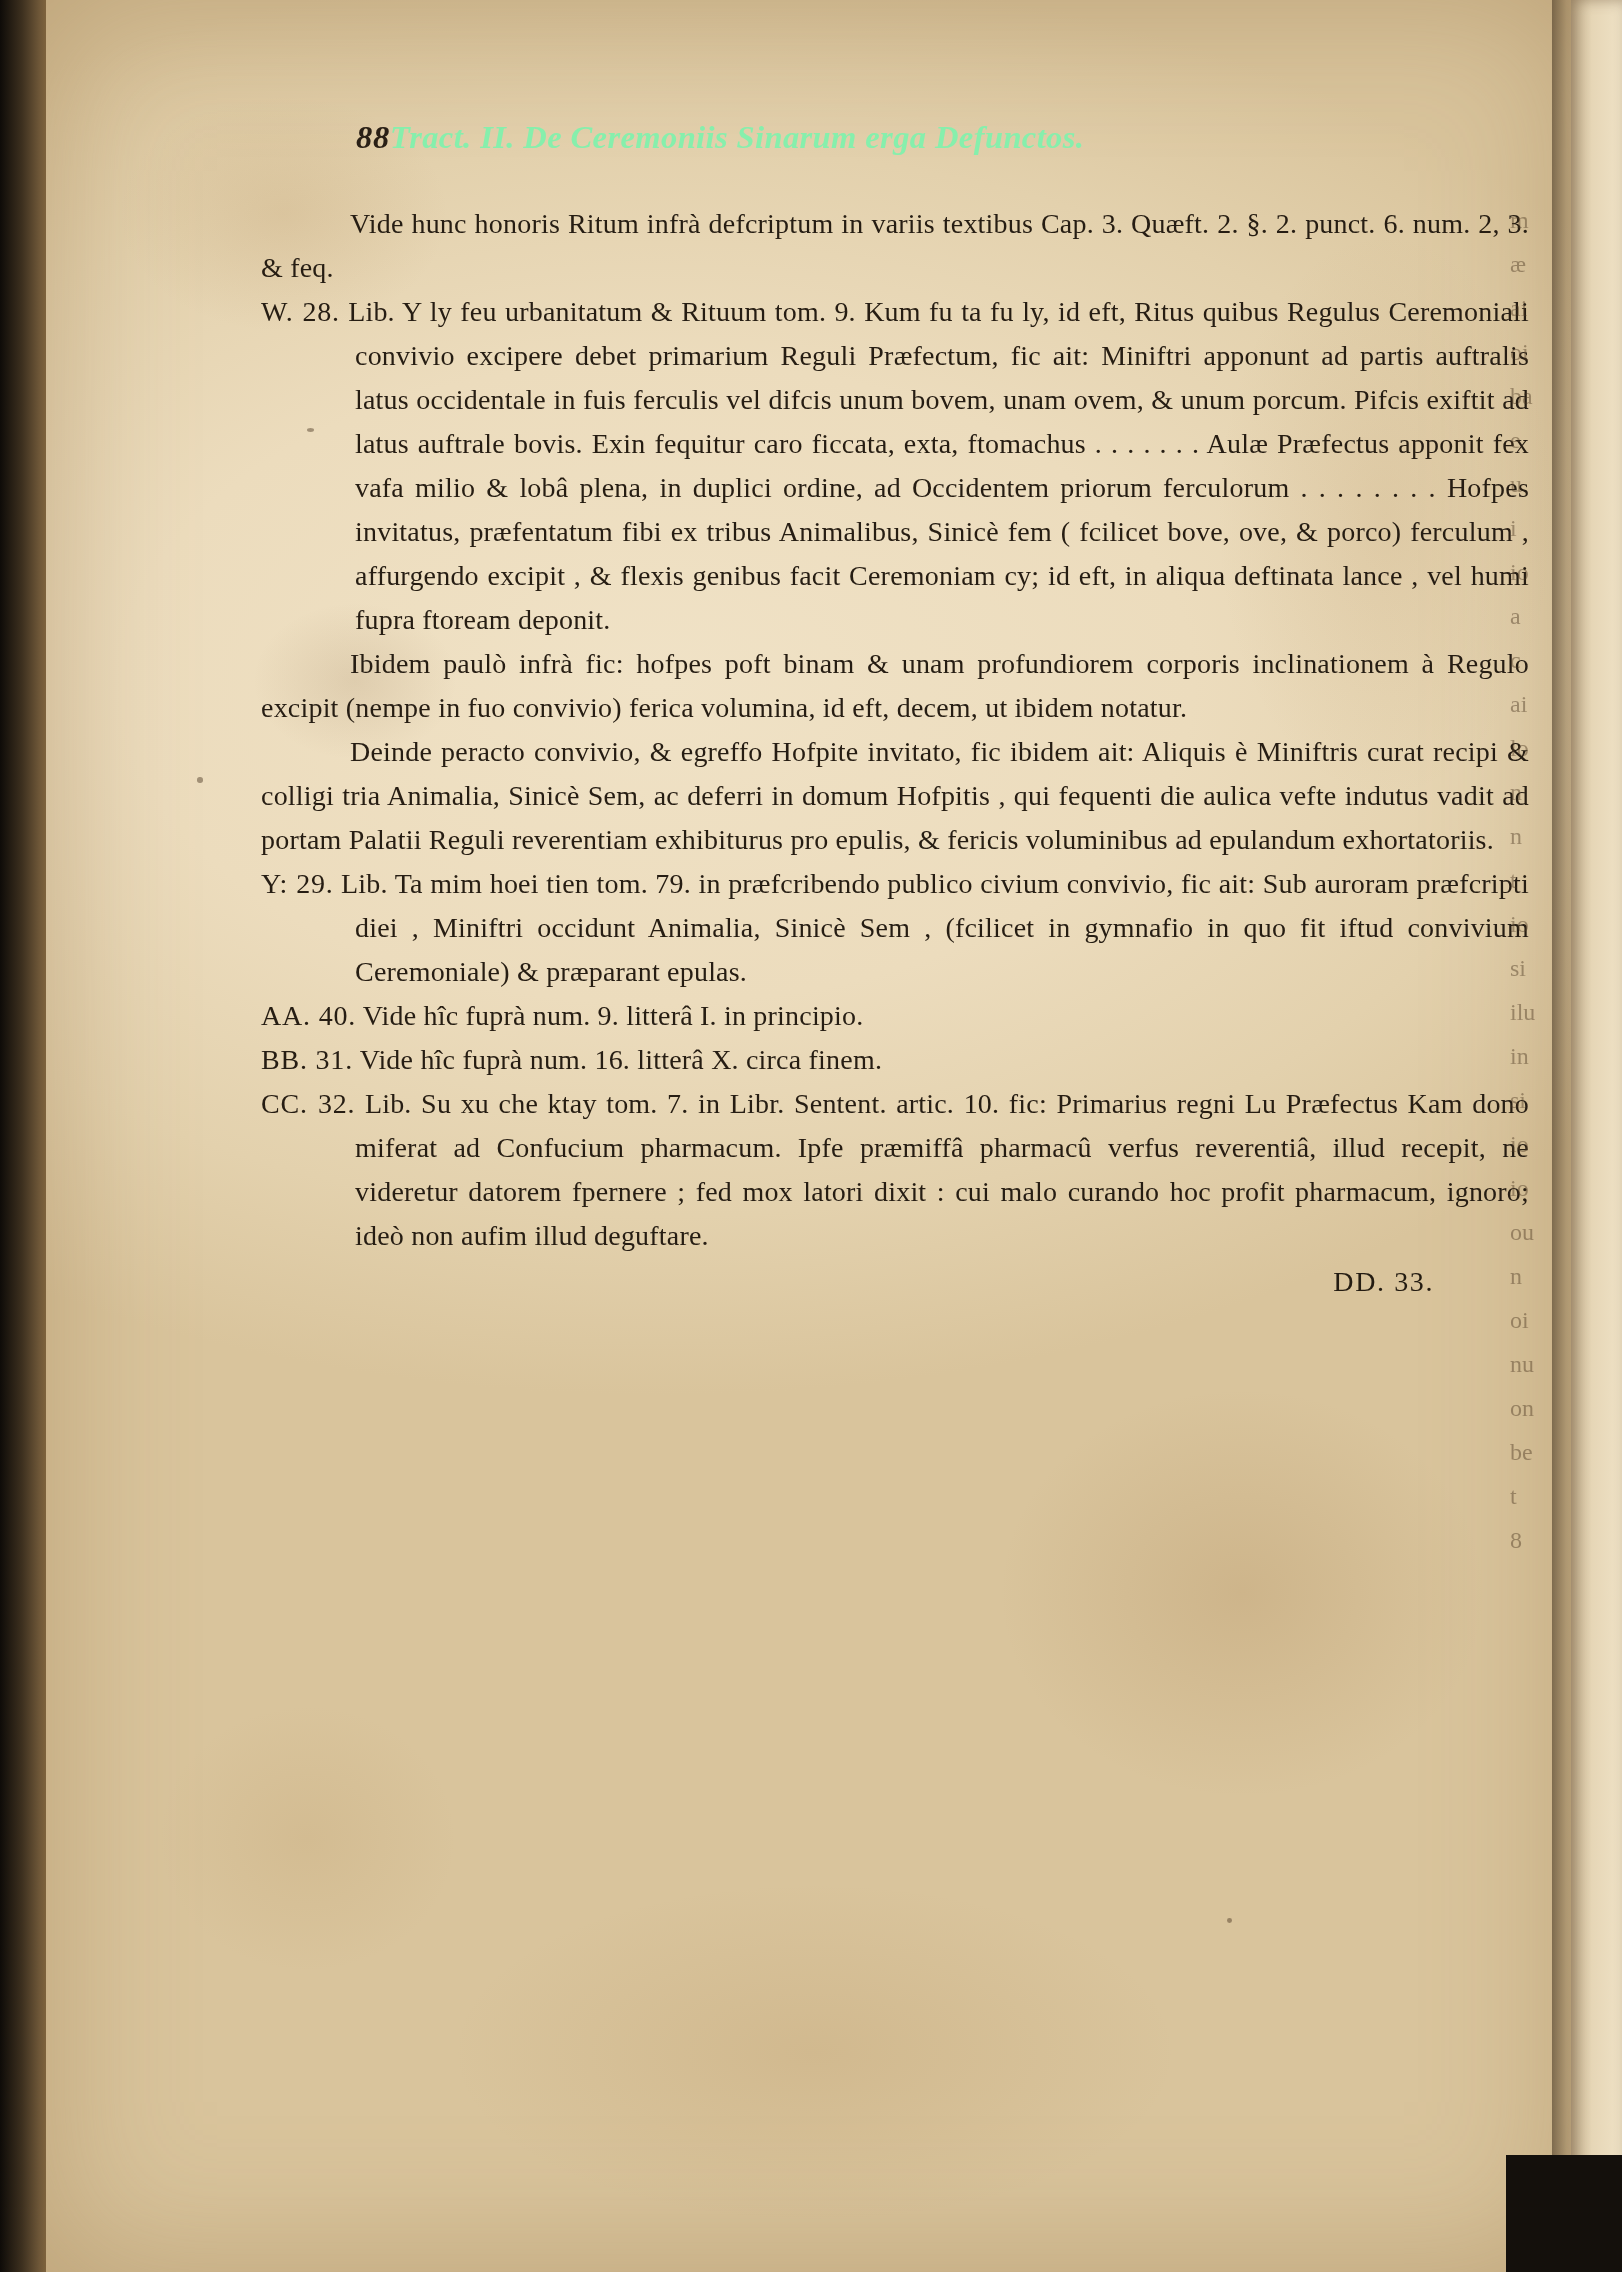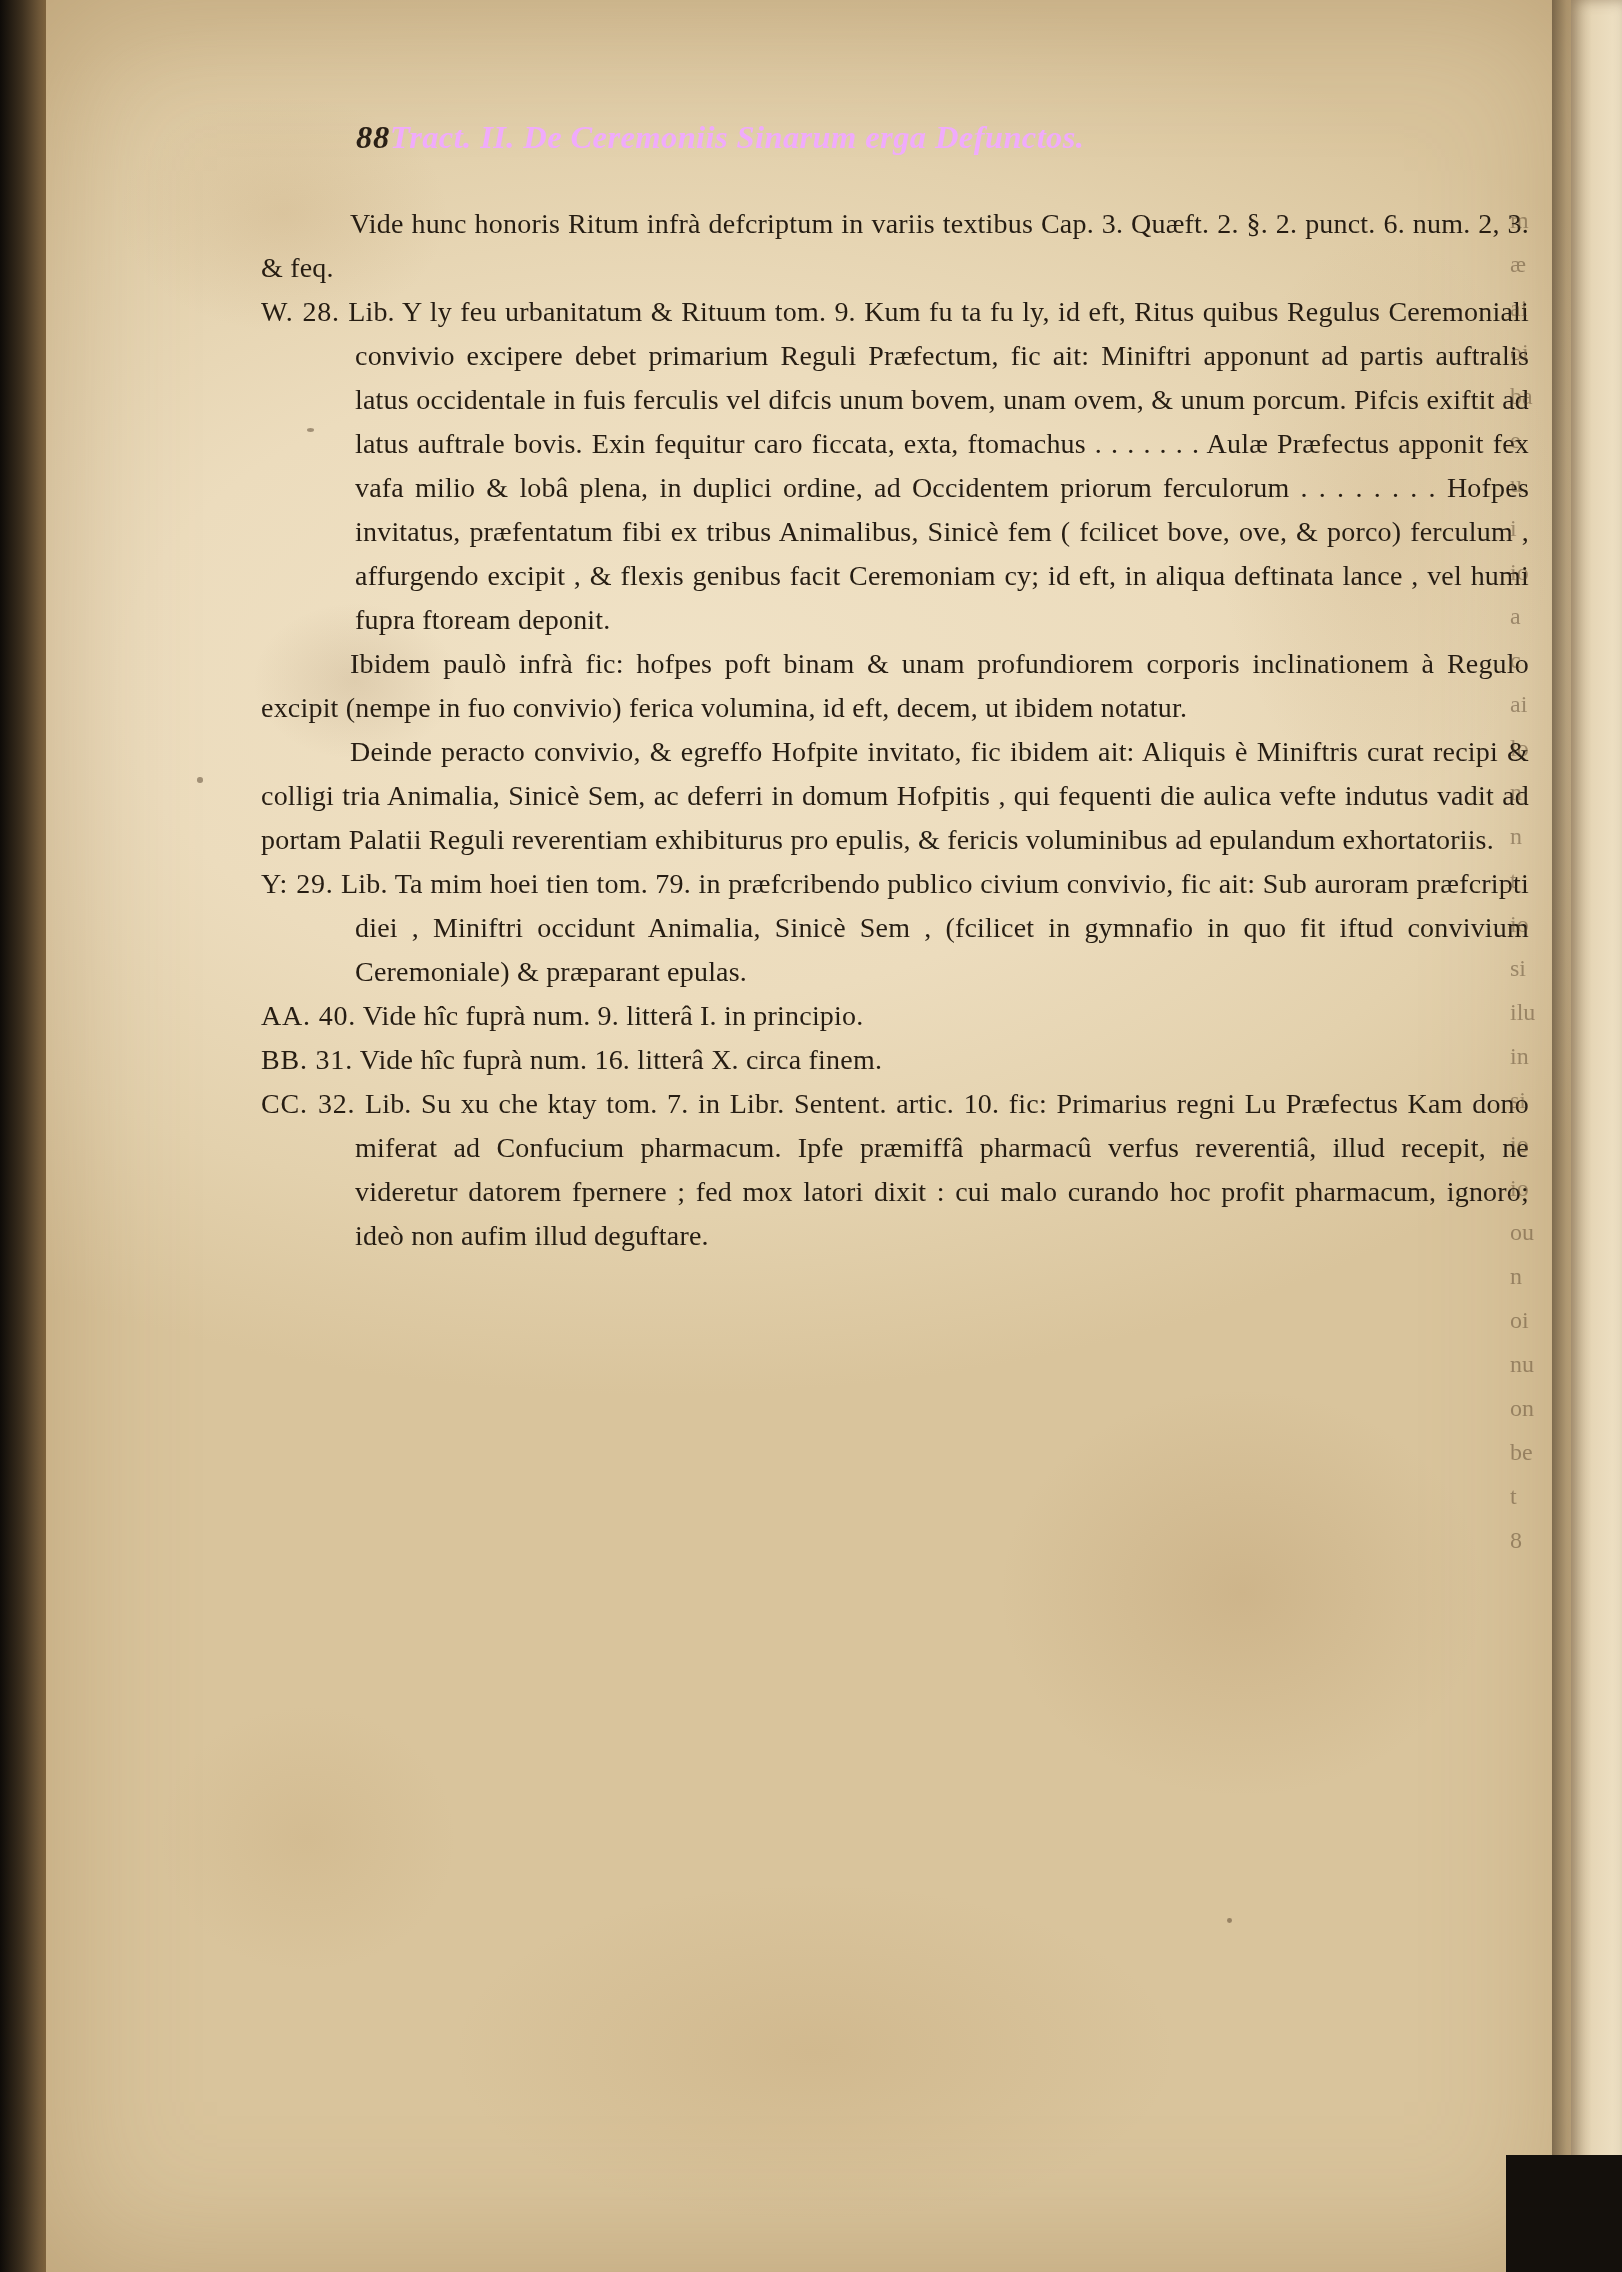--- a/index.html
+++ b/index.html
@@ -109,21 +109,21 @@
     font-style: italic;
     font-weight: 700;
     letter-spacing: 0.8px;
     color: #2a2016;
   }
   .runhead {
     font-size: 32.5px;
     font-style: italic;
     font-weight: 700;
     letter-spacing: 0.4px;
-    color: #f0abfc;
+    color: #86efac;
   }
 
   .para {
     font-size: 28px;
     line-height: 44px;
     text-align: justify;
     color: #261d13;
     margin: 0 0 0 0;
     letter-spacing: 0.2px;
   }
@@ -217,20 +217,21 @@
     <p class="para hang">
       <span class="marker">BB. 31.</span>
       <span>Vide hîc fuprà num. 16. litterâ X. circa finem.</span>
     </p>
 
     <p class="para hang">
       <span class="marker">CC. 32.</span>
       <span>Lib. Su xu che ktay tom. 7. in Libr. Sentent. artic. 10. fic: Primarius regni Lu Præfectus Kam dono miferat ad Confucium pharmacum. Ipfe præmiffâ pharmacû verfus reverentiâ, illud recepit, ne videretur datorem fpernere ; fed mox latori dixit : cui malo curando hoc profit pharmacum, ignoro; ideò non aufim illud deguftare.</span>
     </p>
 
+    <div class="tail">DD. 33.</div>
   </div>
 
   <div class="bleed">
       <div>m</div>
       <div>æ</div>
       <div>ai</div>
       <div>oi</div>
       <div>ba</div>
       <div>e</div>
       <div>u</div>

